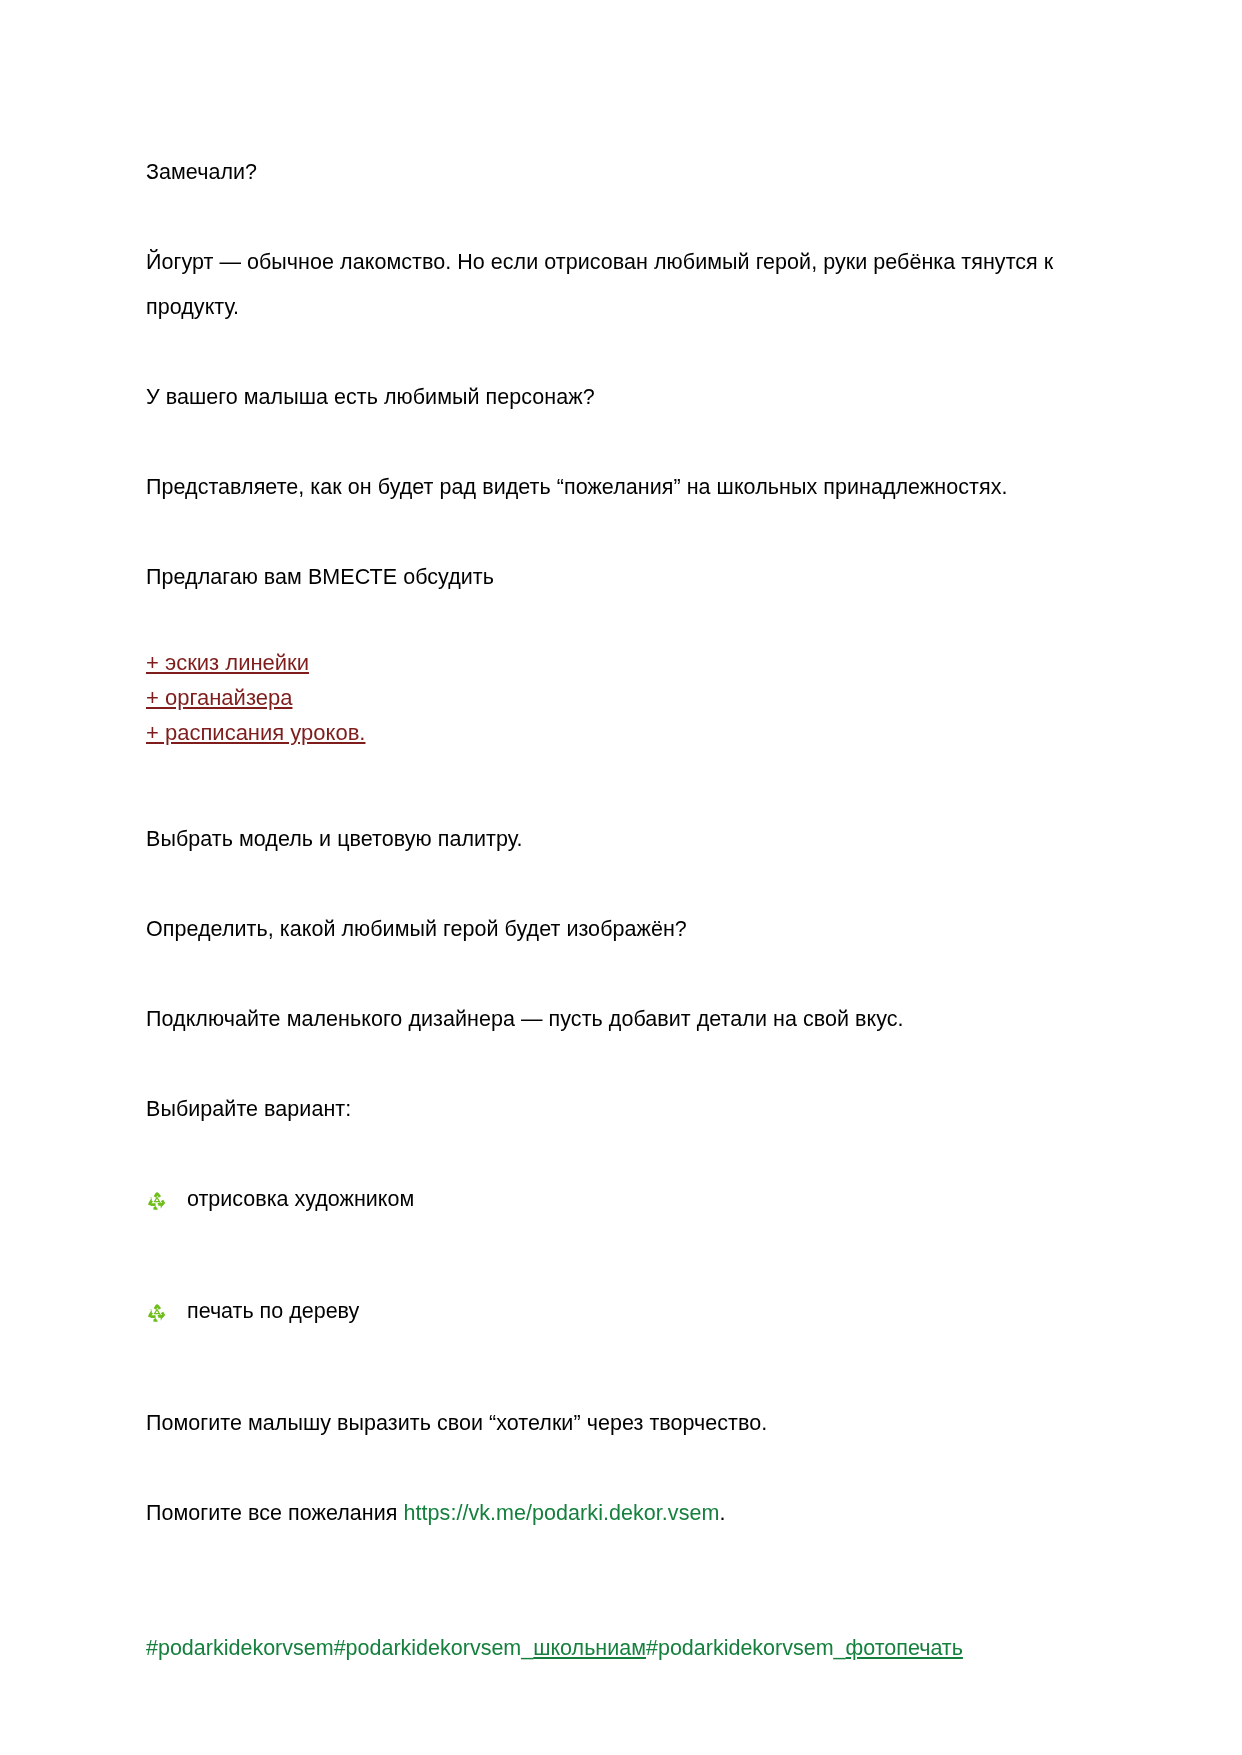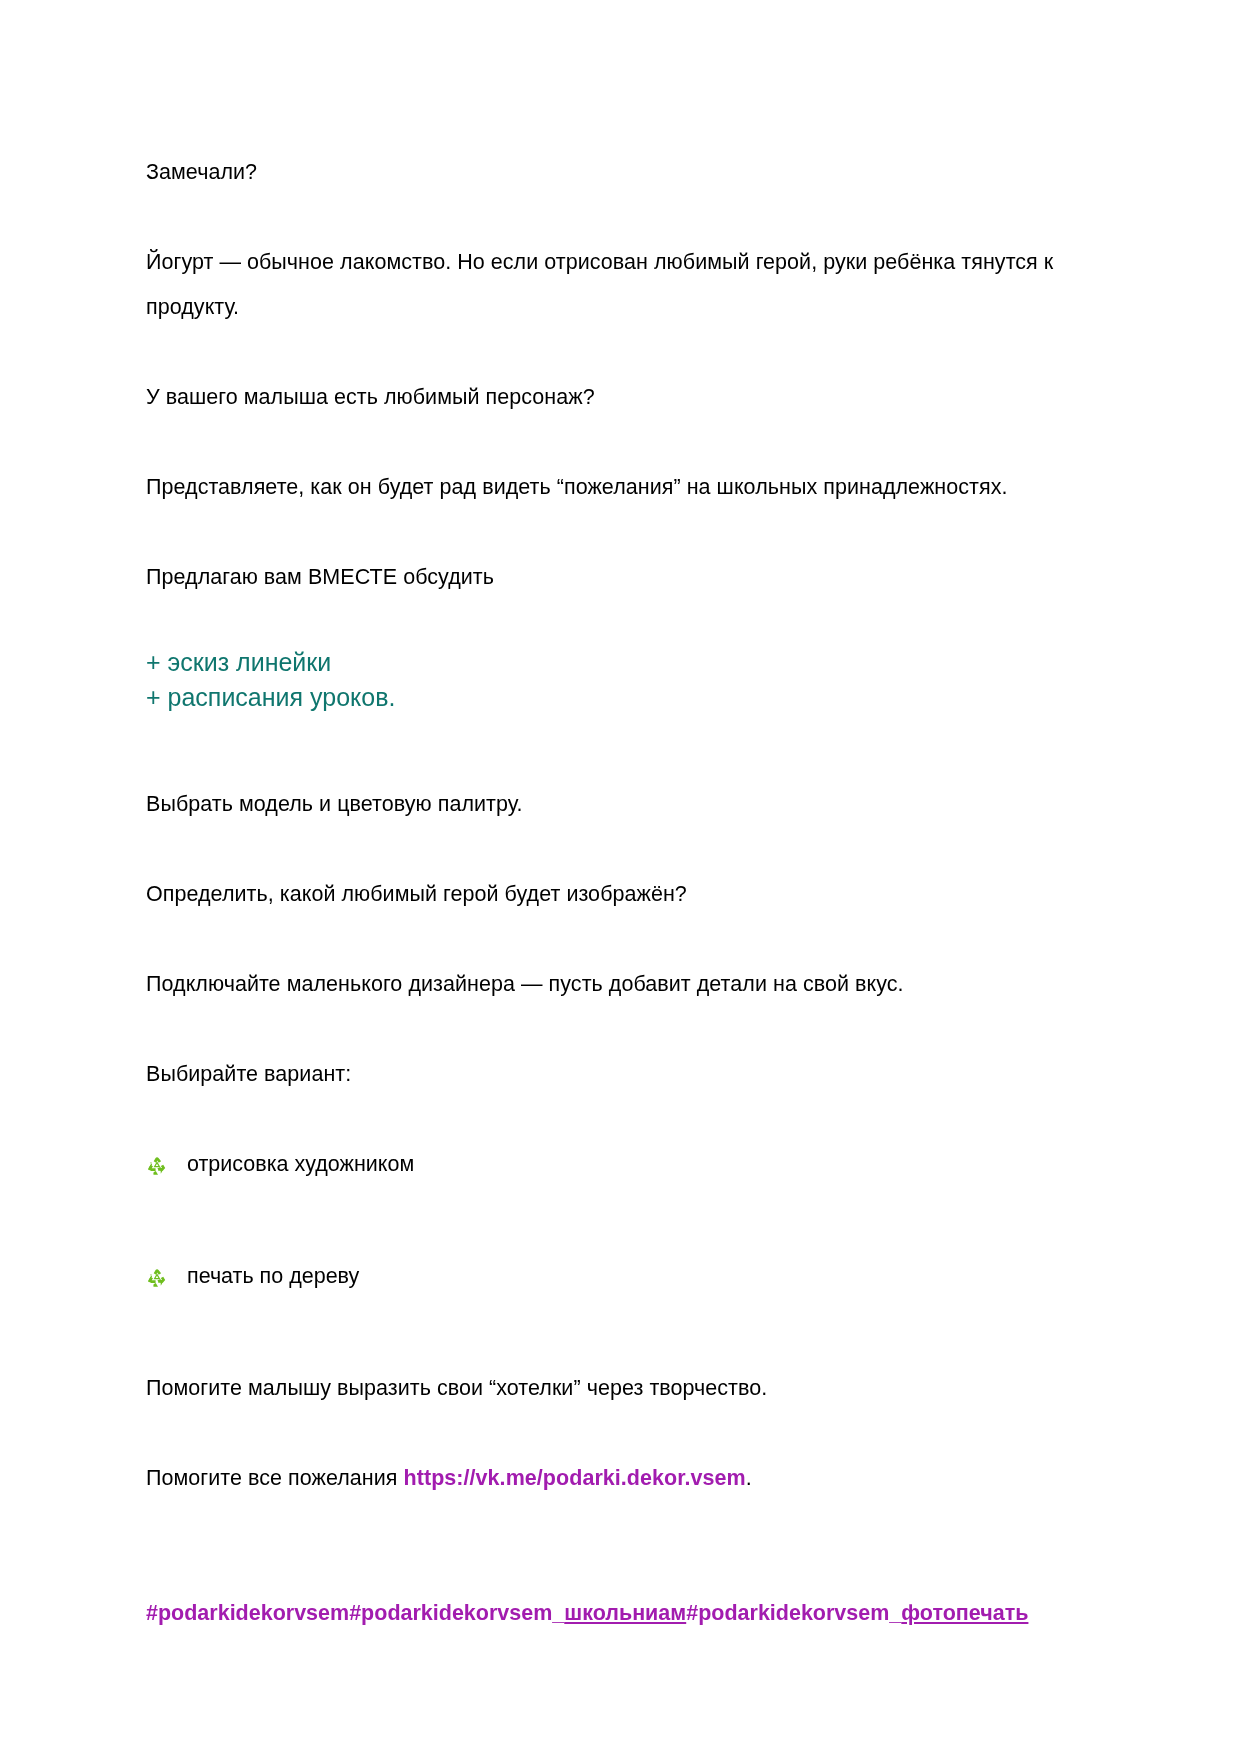--- a/index.html
+++ b/index.html
@@ -29,46 +29,46 @@
     margin: 0 0 0 0;
     font-size: 21.5px;
     line-height: 45px;
     color: #000000;
     letter-spacing: 0.05px;
   }
   .spacer-para { height: 45px; }
   .spacer-small { height: 22px; }
   .list-line {
     margin: 0;
-    font-size: 25px;
+    font-size: 22px;
     line-height: 35px;
-    color: #0f766e;
+    color: #7f1d1d;
+    text-decoration: underline;
   }
   .bullet-line {
     margin: 0;
     font-size: 21.5px;
     line-height: 45px;
     display: flex;
     align-items: center;
     gap: 16px;
   }
   .recycle-icon {
     display: inline-block;
     width: 22px;
     height: 22px;
     margin-right: 3px;
     flex: 0 0 auto;
     position: relative;
     top: 1px;
   }
   .recycle-icon svg { display: block; }
   a.link, .link {
-    color: #a21caf;
+    color: #15803d;
     text-decoration: none;
-    font-weight: bold;
   }
   .hashtags {
     margin: 0;
     font-size: 21.5px;
     line-height: 45px;
     color: #3b6ece;
   }
   .hashtags .cyr { text-decoration: underline; }
   .hashtags .lat { text-decoration: none; margin-top: 44px; }
 </style>
@@ -87,20 +87,21 @@
     <p class="para">У вашего малыша есть любимый персонаж?</p>
     <div class="spacer-para"></div>
 
     <p class="para">Представляете, как он будет рад видеть “пожелания” на школьных принадлежностях.</p>
     <div class="spacer-para"></div>
 
     <p class="para">Предлагаю вам ВМЕСТЕ обсудить</p>
     <div class="spacer-para"></div>
 
     <p class="list-line">+ эскиз линейки</p>
+    <p class="list-line">+ органайзера</p>
     <p class="list-line">+ расписания уроков.</p>
     <div class="spacer-para"></div>
     <div class="spacer-small"></div>
 
     <p class="para">Выбрать модель и цветовую палитру.</p>
     <div class="spacer-para"></div>
 
     <p class="para">Определить, какой любимый герой будет изображён?</p>
     <div class="spacer-para"></div>
 

